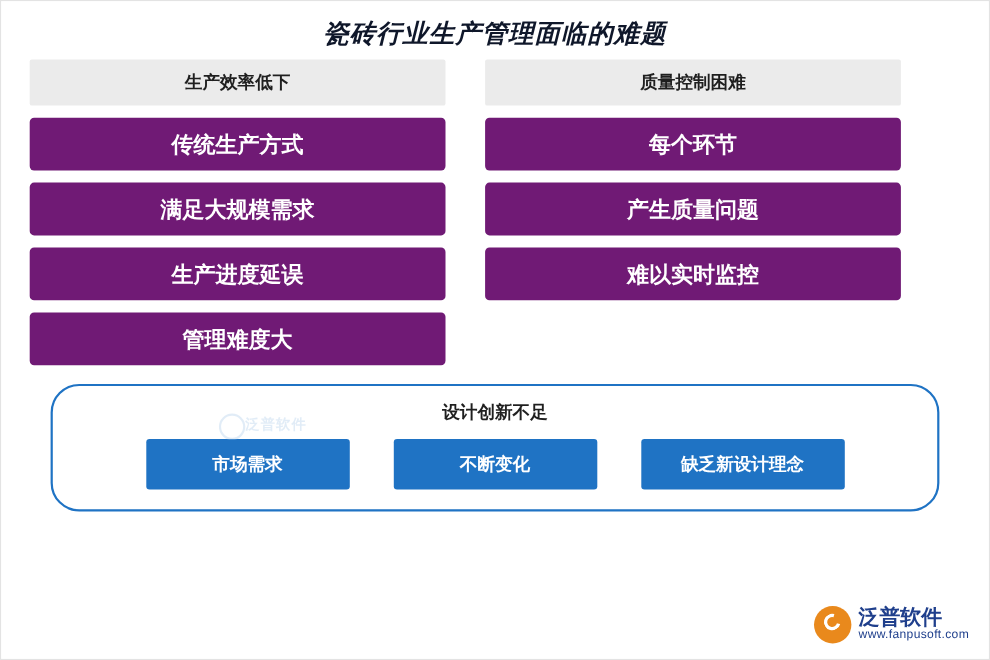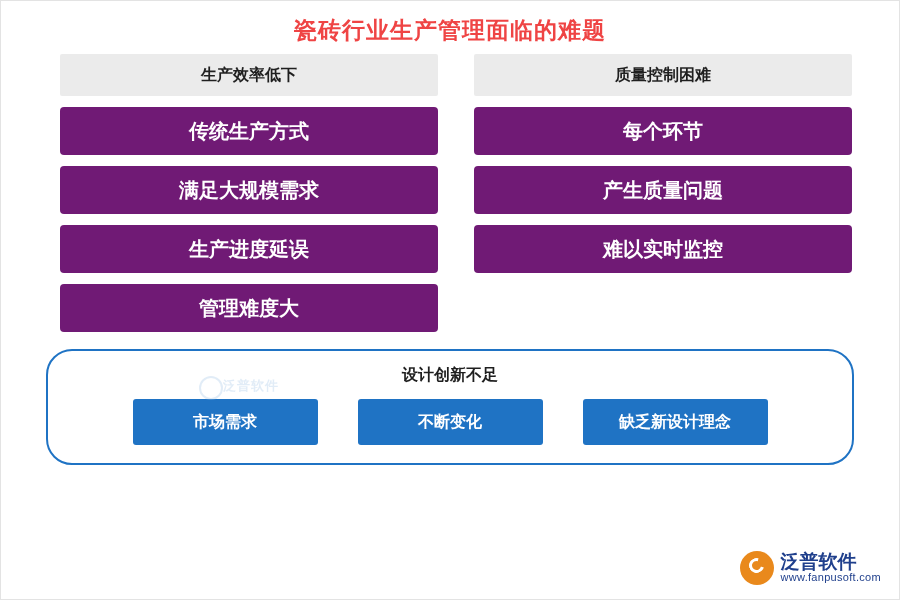--- a/index.html
+++ b/index.html
@@ -19,30 +19,31 @@
     width: 900px;
     height: 600px;
     box-sizing: border-box;
     border: 1px solid #e3e3e3;
     background: #ffffff;
   }
   .title {
     text-align: center;
     font-size: 23px;
     font-weight: bold;
-    color: #ef4444;
+    color: #0f172a;
     letter-spacing: 1px;
     padding-top: 14px;
     padding-bottom: 8px;
+    font-style: italic;
   }
   .columns {
     display: flex;
-    justify-content: flex-end;
+    justify-content: flex-start;
     gap: 36px;
-    padding: 0 47px;
+    padding: 0 26px;
     box-sizing: border-box;
     border-radius: 29px;
   }
   .column {
     width: 378px;
     display: flex;
     flex-direction: column;
     gap: 11px;
   }
   .col-head {

